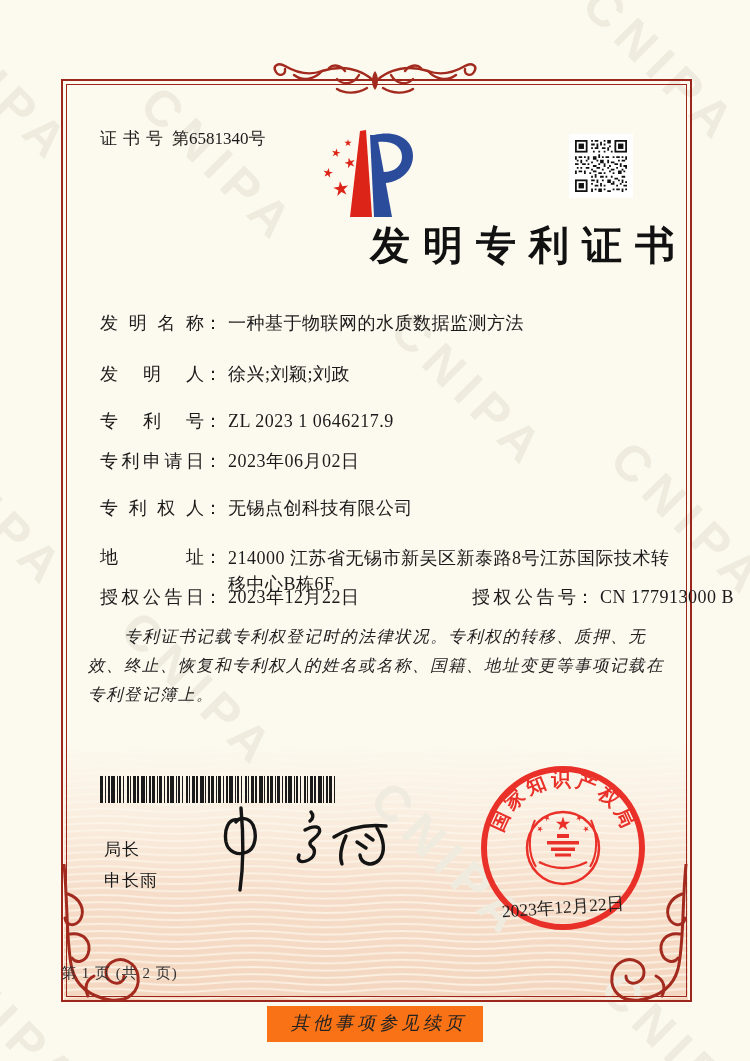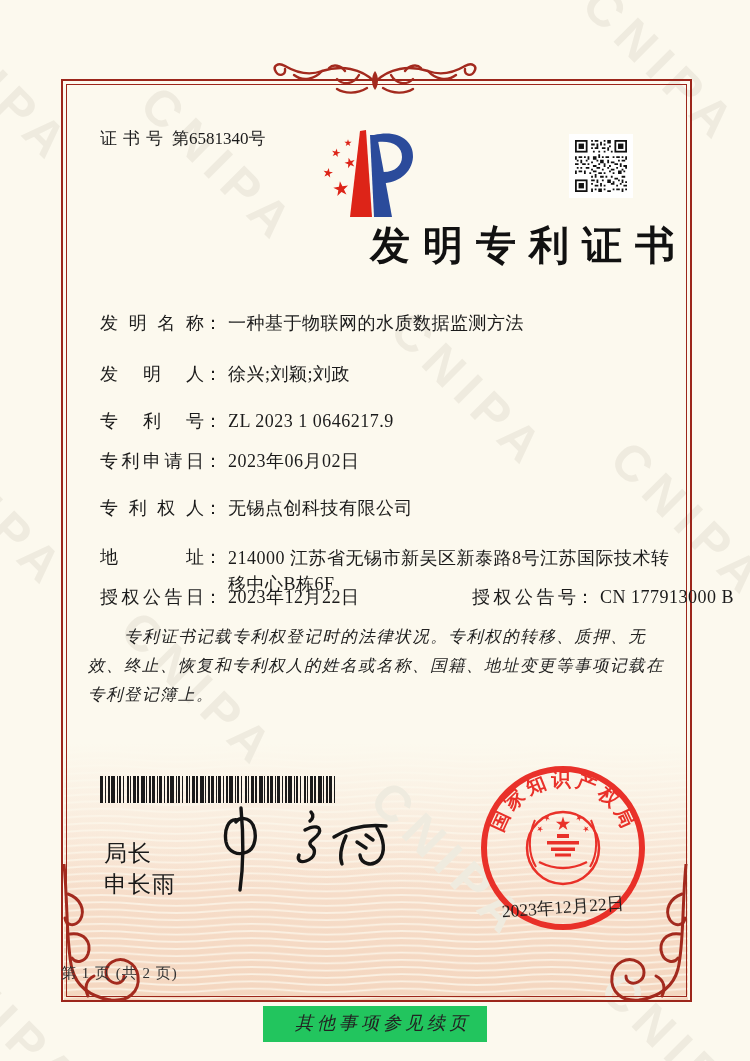--- a/index.html
+++ b/index.html
@@ -37,27 +37,27 @@
   .row{position:absolute;left:100px;font-size:18px;z-index:5;white-space:nowrap;}
   .lbl{display:inline-block;width:104px;text-align:justify;text-align-last:justify;vertical-align:top;}
   .colon{margin-right:6px;}
   .val{letter-spacing:0.5px;}
   .val-wrap{display:inline-block;white-space:normal;width:457px;line-height:26px;vertical-align:top;}
   .row2{position:absolute;left:372px;top:0;}
   .paras{left:88px;top:622px;width:580px;z-index:5;
     font-style:italic;font-size:16.5px;line-height:29px;letter-spacing:1.5px;color:#222;}
   .paras p{margin:0;text-indent:2.2em;}
   
-  .dirs{left:104px;z-index:5;font-family:"Liberation Sans", sans-serif;font-size:23px;letter-spacing:1px;color:#1a1a1a;}
+  .dirs{left:104px;z-index:5;font-family:"Liberation Sans", sans-serif;font-size:17px;letter-spacing:1px;color:#1a1a1a;}
   .sig{left:210px;top:790px;z-index:5;}
   .barcode{left:100px;top:776px;z-index:5;}
   .seal{left:477px;top:762px;z-index:6;}
   .pagenum{left:61px;top:964px;width:627px;font-size:15px;letter-spacing:1px;color:#333;z-index:5;}
   .footnote{left:50%;top:1006px;transform:translateX(-50%);z-index:6;
-    background:#22c55e;padding:5px 16px 7px 32px;
+    background:#f97316;padding:5px 16px 7px 24px;
     font-style:italic;font-size:18px;letter-spacing:4px;color:#222;white-space:nowrap;}
 </style>
 </head>
 <body>
 
 <span class="wm" style="left:-55px;top:-5px;">CNIPA</span>
 <span class="wm" style="left:170px;top:75px;">CNIPA</span>
 <span class="wm" style="left:612px;top:-25px;">CNIPA</span>
 <span class="wm" style="left:420px;top:300px;">CNIPA</span>
 <span class="wm" style="left:-60px;top:420px;">CNIPA</span>

